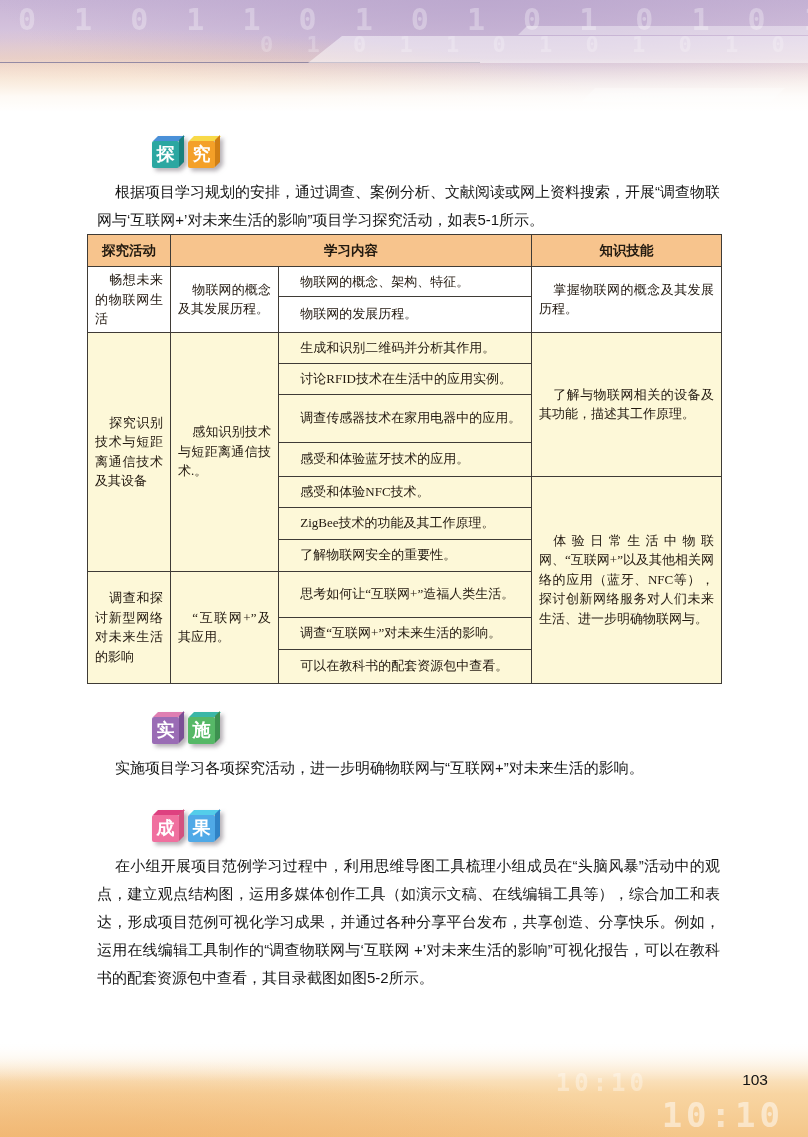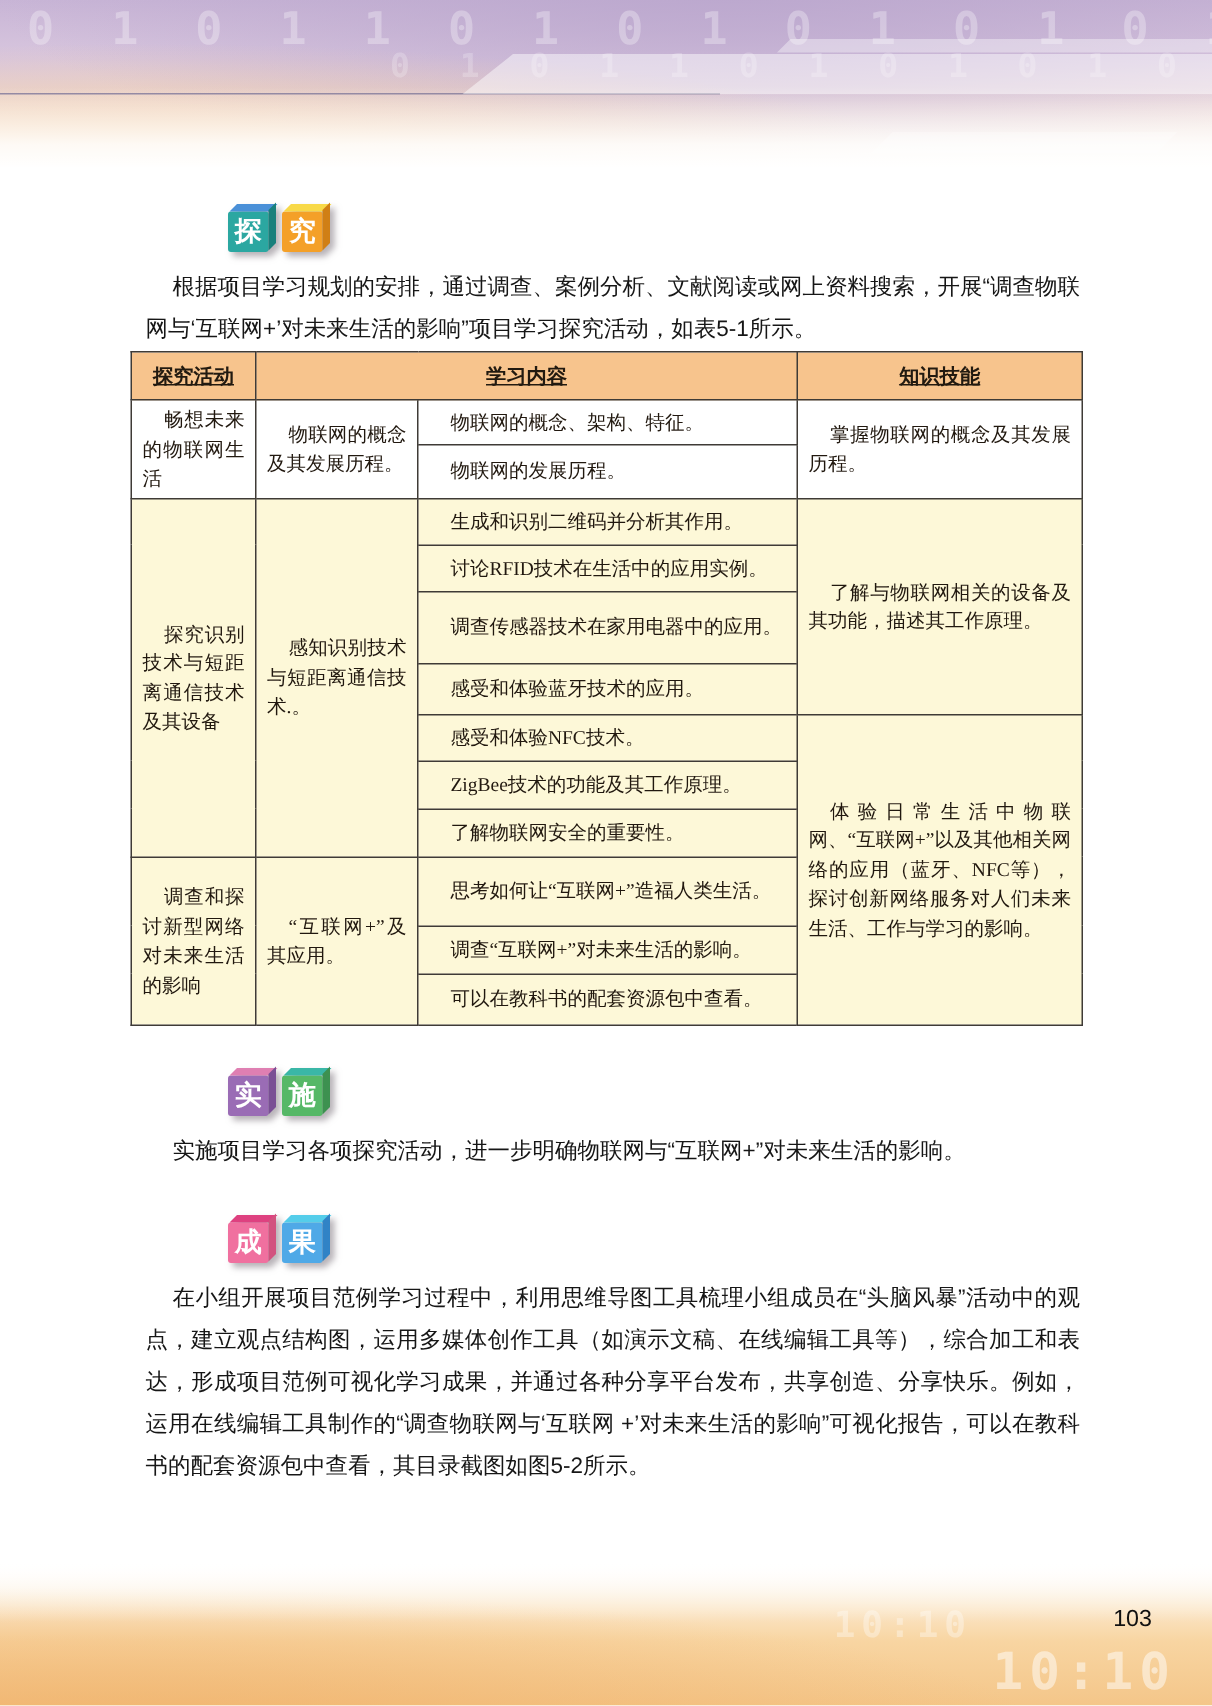--- a/index.html
+++ b/index.html
@@ -68,21 +68,21 @@
     margin:14px 0 7px;text-align:center;font-weight:bold;font-size:14px;color:#0e0e0e;letter-spacing:.5px;
   }
   
   table.activity-table{
     width:634px;border-collapse:collapse;table-layout:fixed;
     font-family:"Liberation Serif",serif;font-size:13px;color:#21180f;
   }
   .activity-table th,.activity-table td{border:1px solid #3f3b36;}
   .activity-table th{
     background:var(--th-bg,#f7c48d);font-family:"Liberation Sans",sans-serif;
-    font-weight:bold;font-size:13.5px;color:#221a10;text-align:center;text-decoration:underline;
+    font-weight:bold;font-size:13.5px;color:#221a10;text-align:center;
   }
   .activity-table td{
     background:var(--cell-bg,#fdf8d8);padding:3px 7px;vertical-align:middle;
     text-align:justify;text-indent:1.1em;line-height:1.5;
   }
   .activity-table td.wbg{background:#ffffff;}
   
   .page-footer{
     position:absolute;bottom:0;left:0;width:808px;height:96px;overflow:hidden;
     background:
@@ -152,21 +152,21 @@
         <td>讨论RFID技术在生活中的应用实例。</td>
       </tr>
       <tr style="height:48px">
         <td>调查传感器技术在家用电器中的应用。</td>
       </tr>
       <tr style="height:34px">
         <td>感受和体验蓝牙技术的应用。</td>
       </tr>
       <tr style="height:31px">
         <td>感受和体验NFC技术。</td>
-        <td rowspan="6">体验日常生活中物联网、“互联网+”以及其他相关网络的应用（蓝牙、NFC等），探讨创新网络服务对人们未来生活、工作与学习的影响。</td>
+        <td rowspan="6">体验日常生活中物联网、“互联网+”以及其他相关网络的应用（蓝牙、NFC等），探讨创新网络服务对人们未来生活、进一步明确物联网与。</td>
       </tr>
       <tr style="height:32px">
         <td>ZigBee技术的功能及其工作原理。</td>
       </tr>
       <tr style="height:32px">
         <td>了解物联网安全的重要性。</td>
       </tr>
       <tr style="height:46px">
         <td rowspan="3">调查和探讨新型网络对未来生活的影响</td>
         <td rowspan="3">“互联网+”及其应用。</td>

